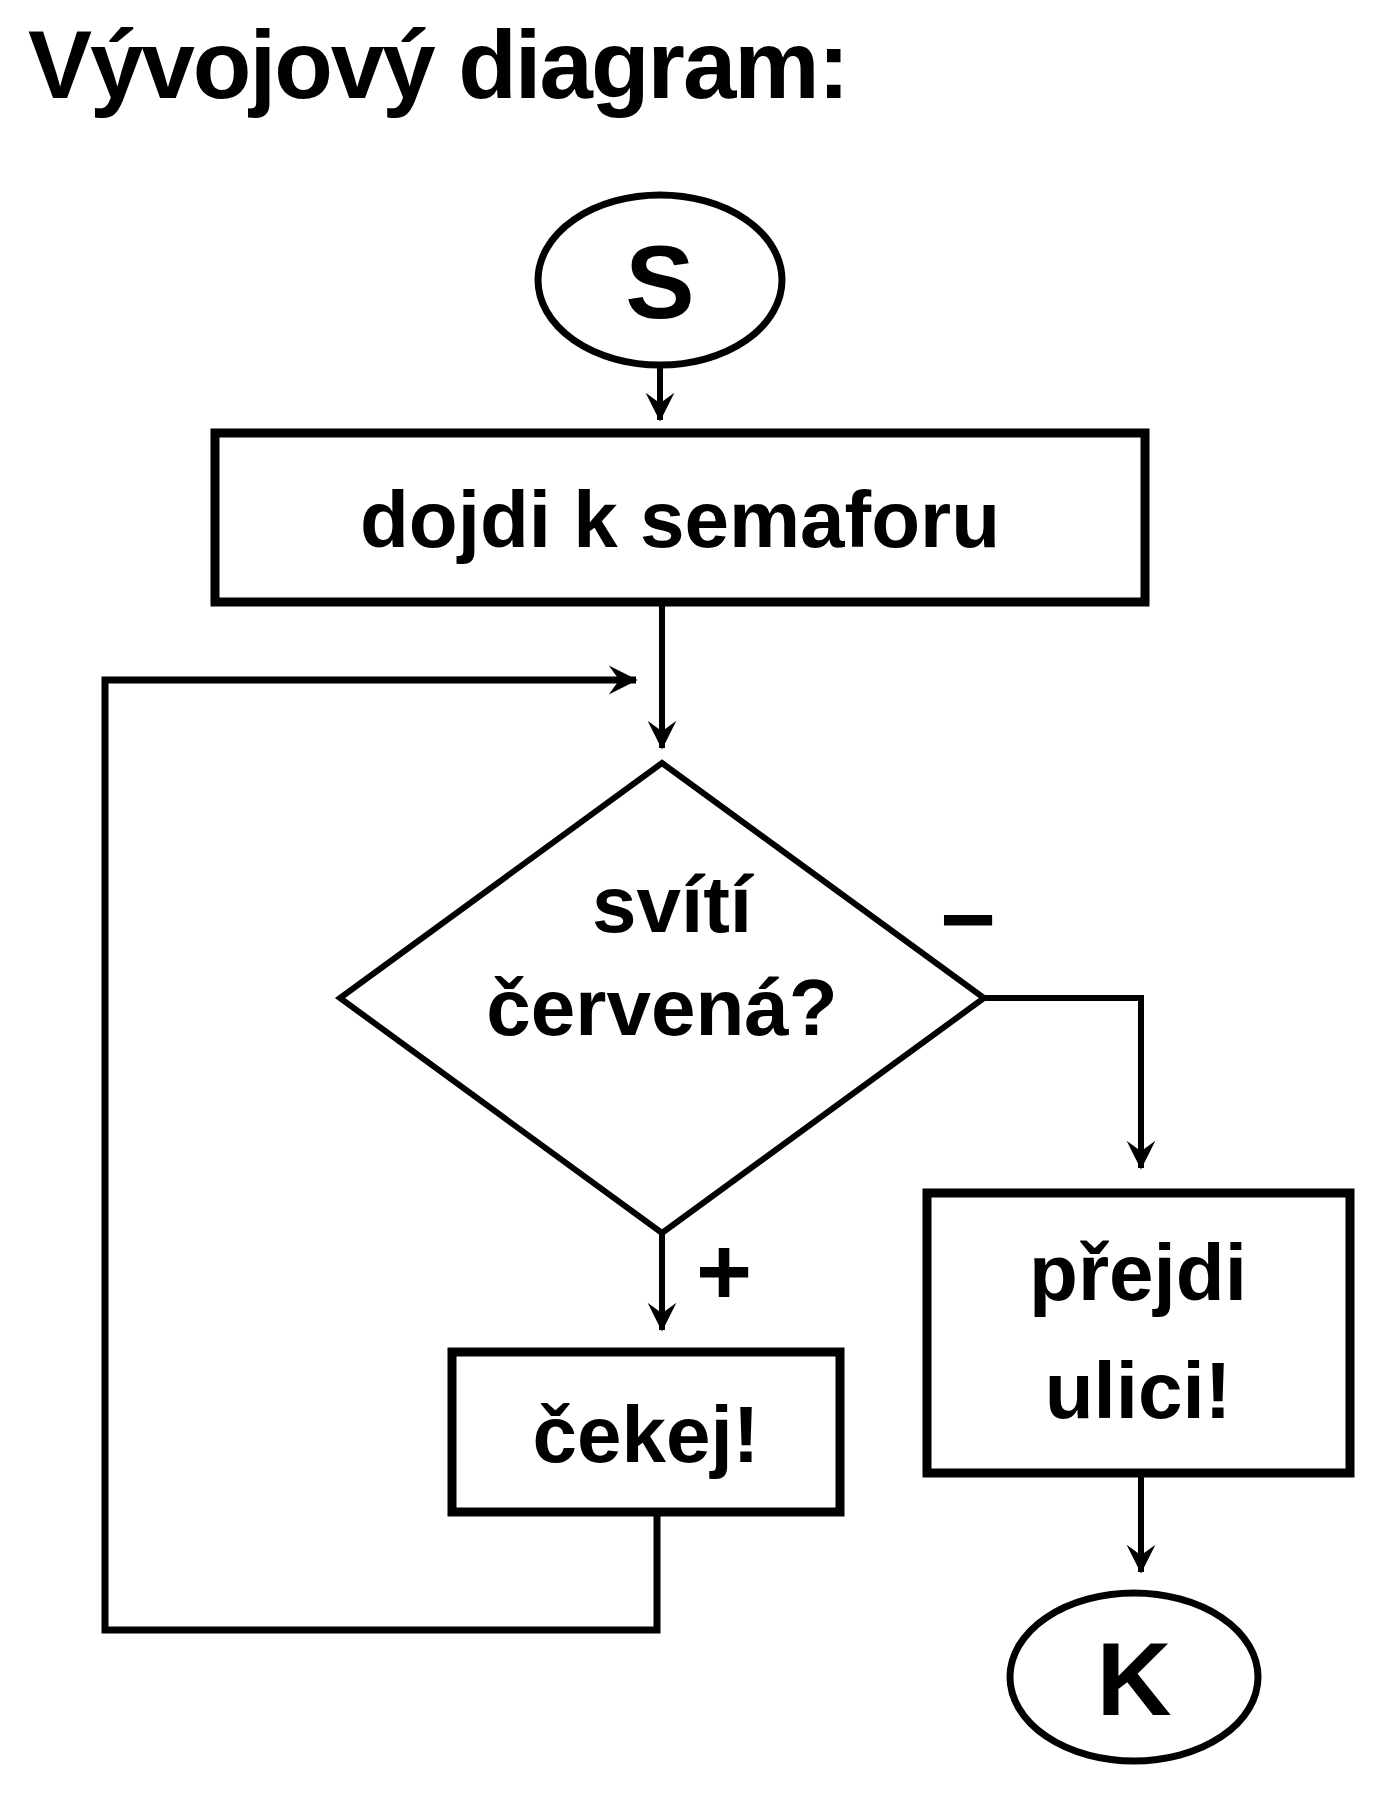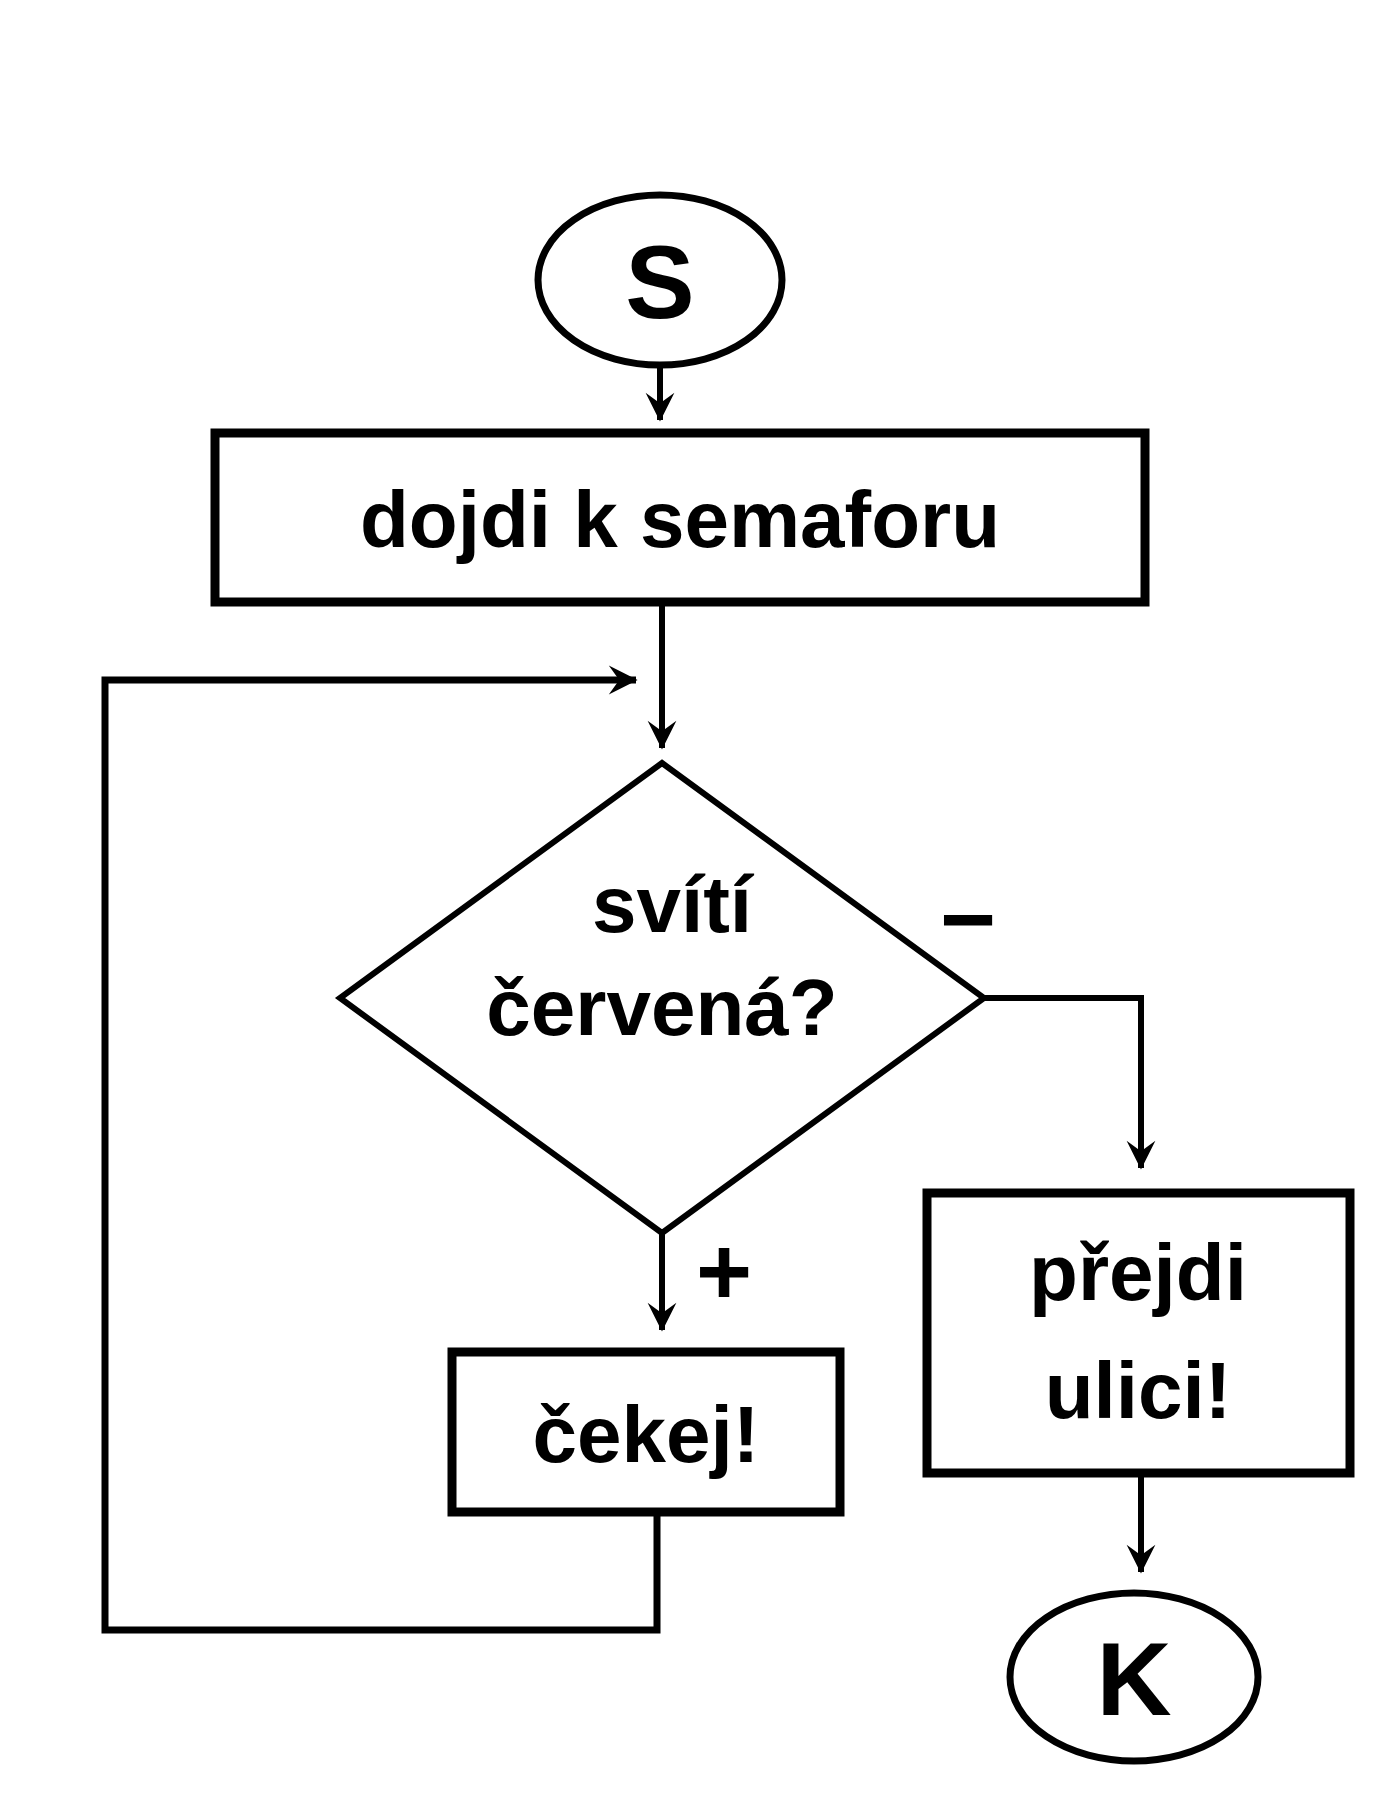--- a/index.html
+++ b/index.html
@@ -48,20 +48,21 @@
     font-weight: bold;
     font-size: 96px;
     text-anchor: middle;
   }
 </style>
 </head>
 <body>
 
 <div id="canvas">
 
+  <div id="page-title">Vývojový diagram:</div>
 
   <svg width="1400" height="1820" viewBox="0 0 1400 1820">
 
     <defs>
       <marker id="arrowhead" viewBox="0 0 20 20" refX="18" refY="10" markerWidth="34" markerHeight="32" orient="auto" markerUnits="userSpaceOnUse">
         <path d="M1,1 L19,10 L1,19 L7.5,10 Z" fill="#000000"></path>
       </marker>
     </defs>
 
     <ellipse cx="660" cy="280" rx="122" ry="85" stroke-width="7" class="shape"></ellipse>

